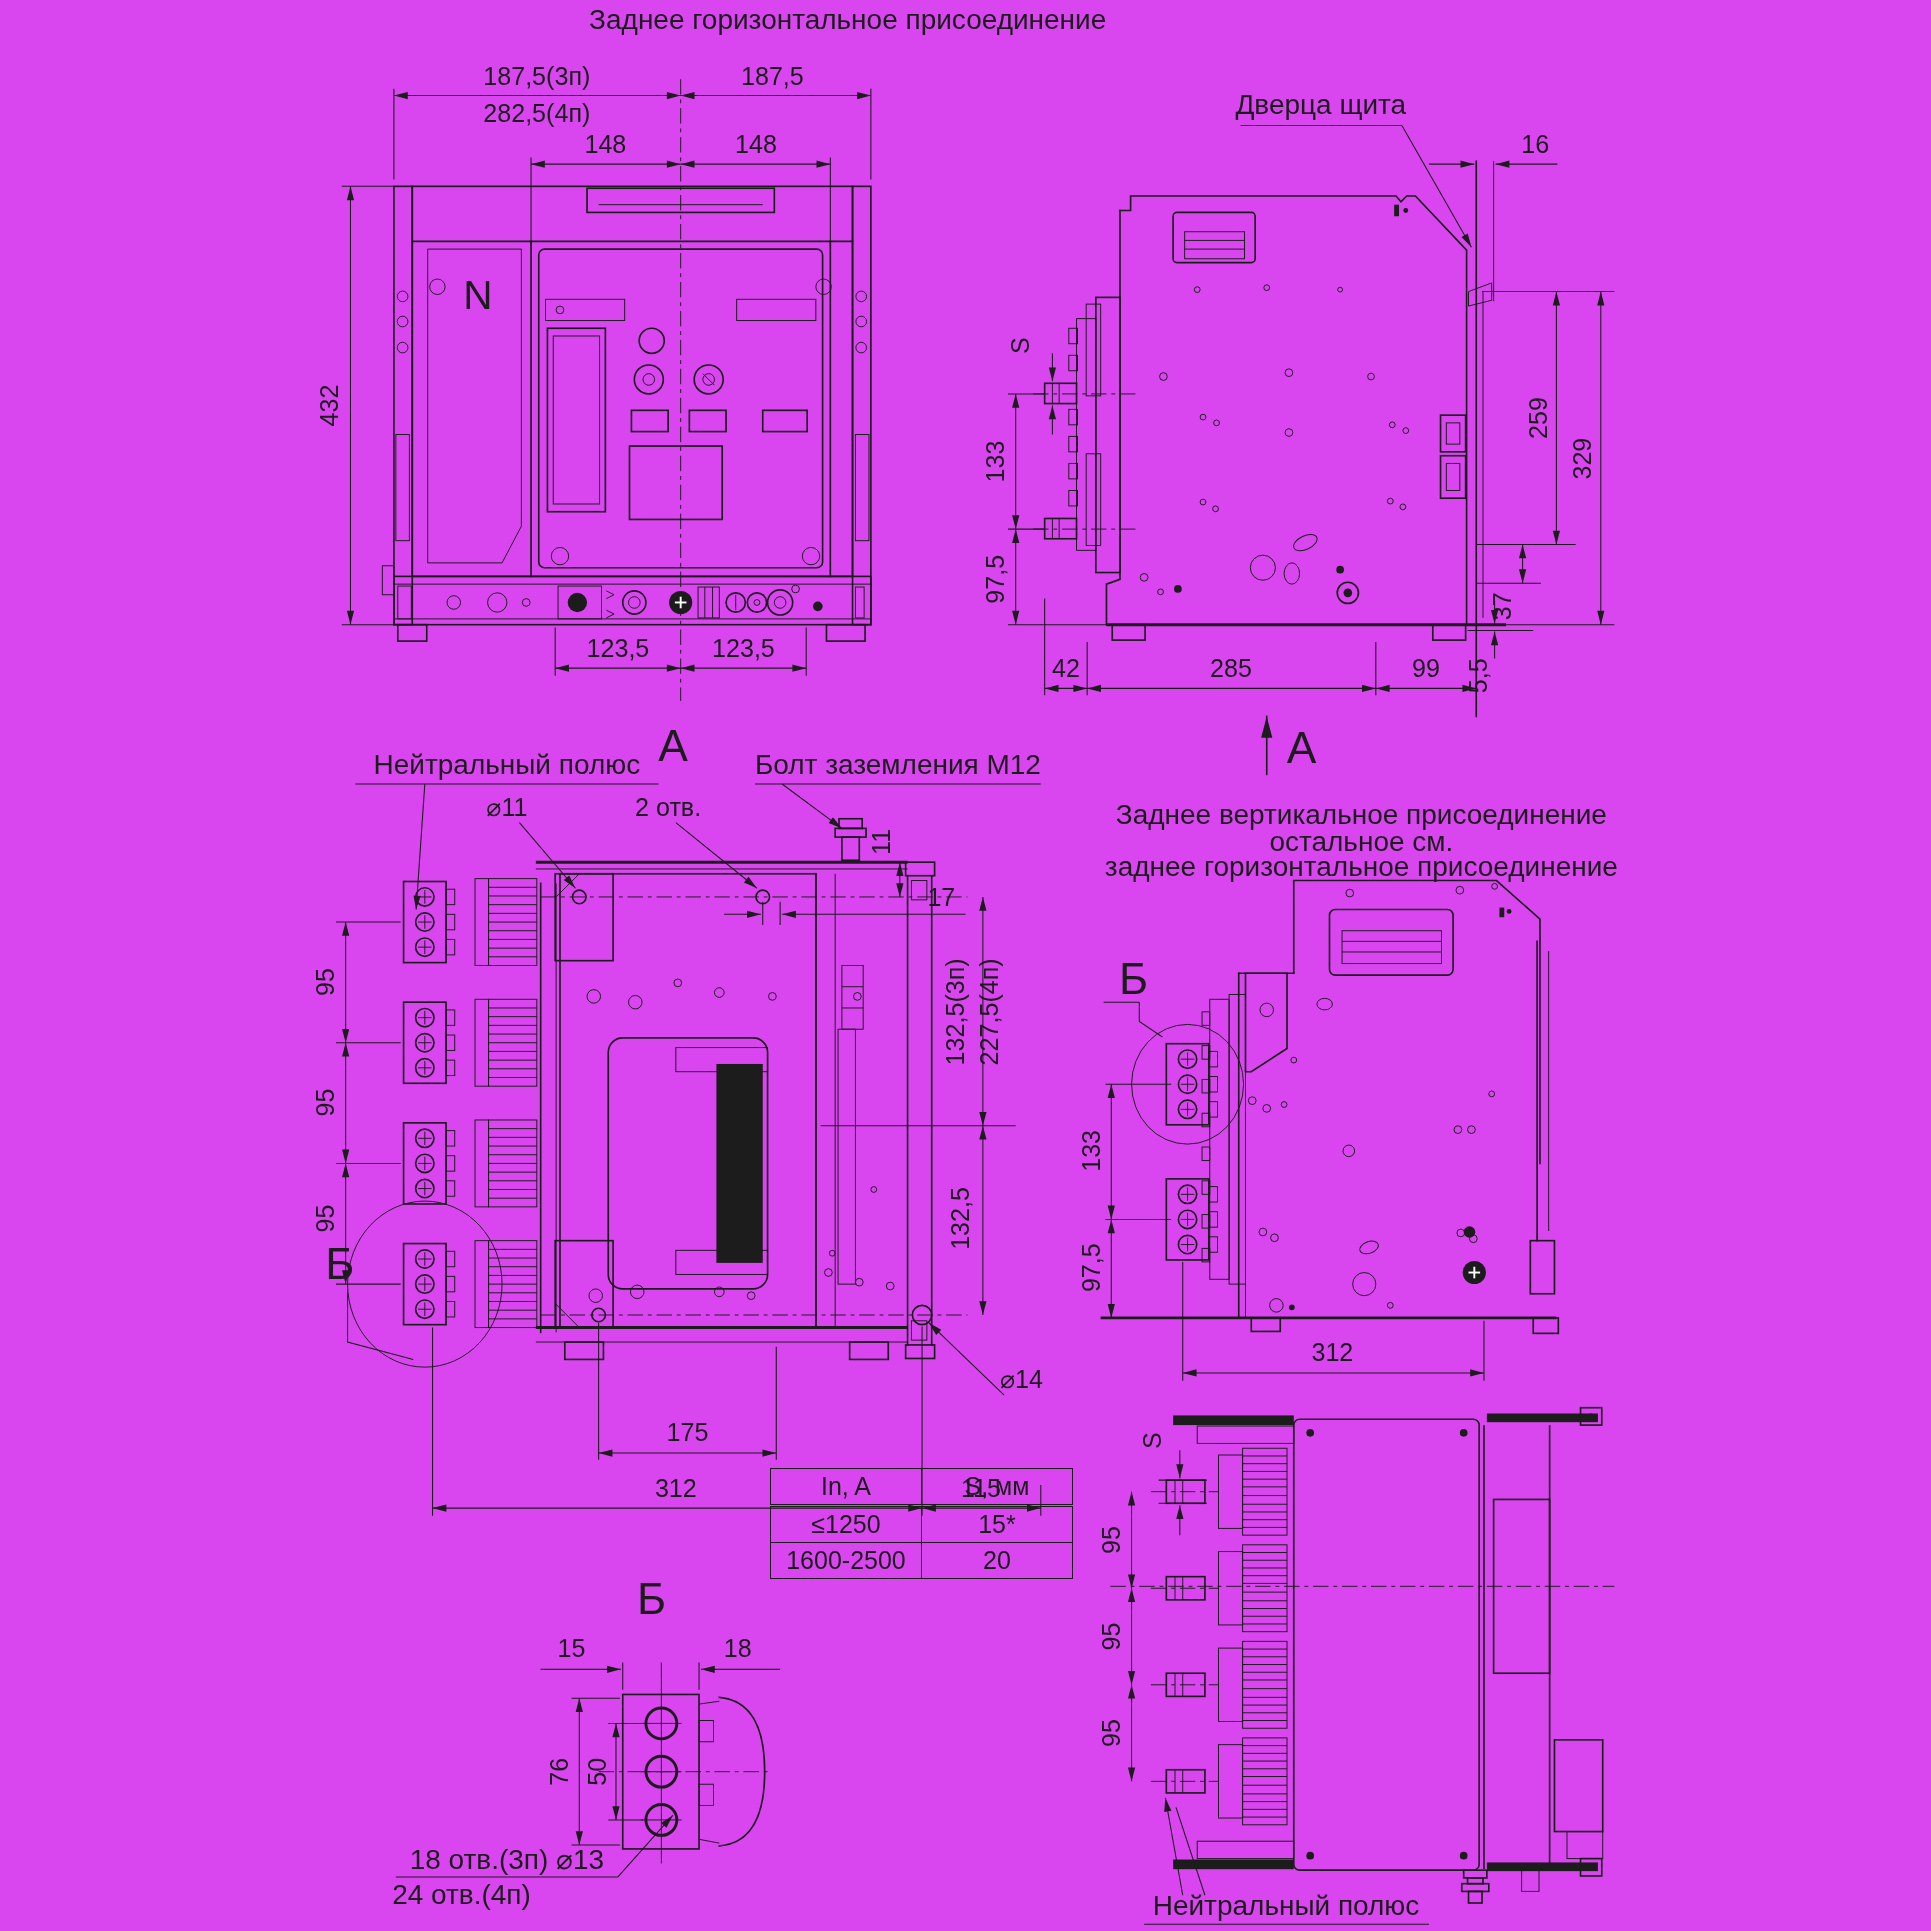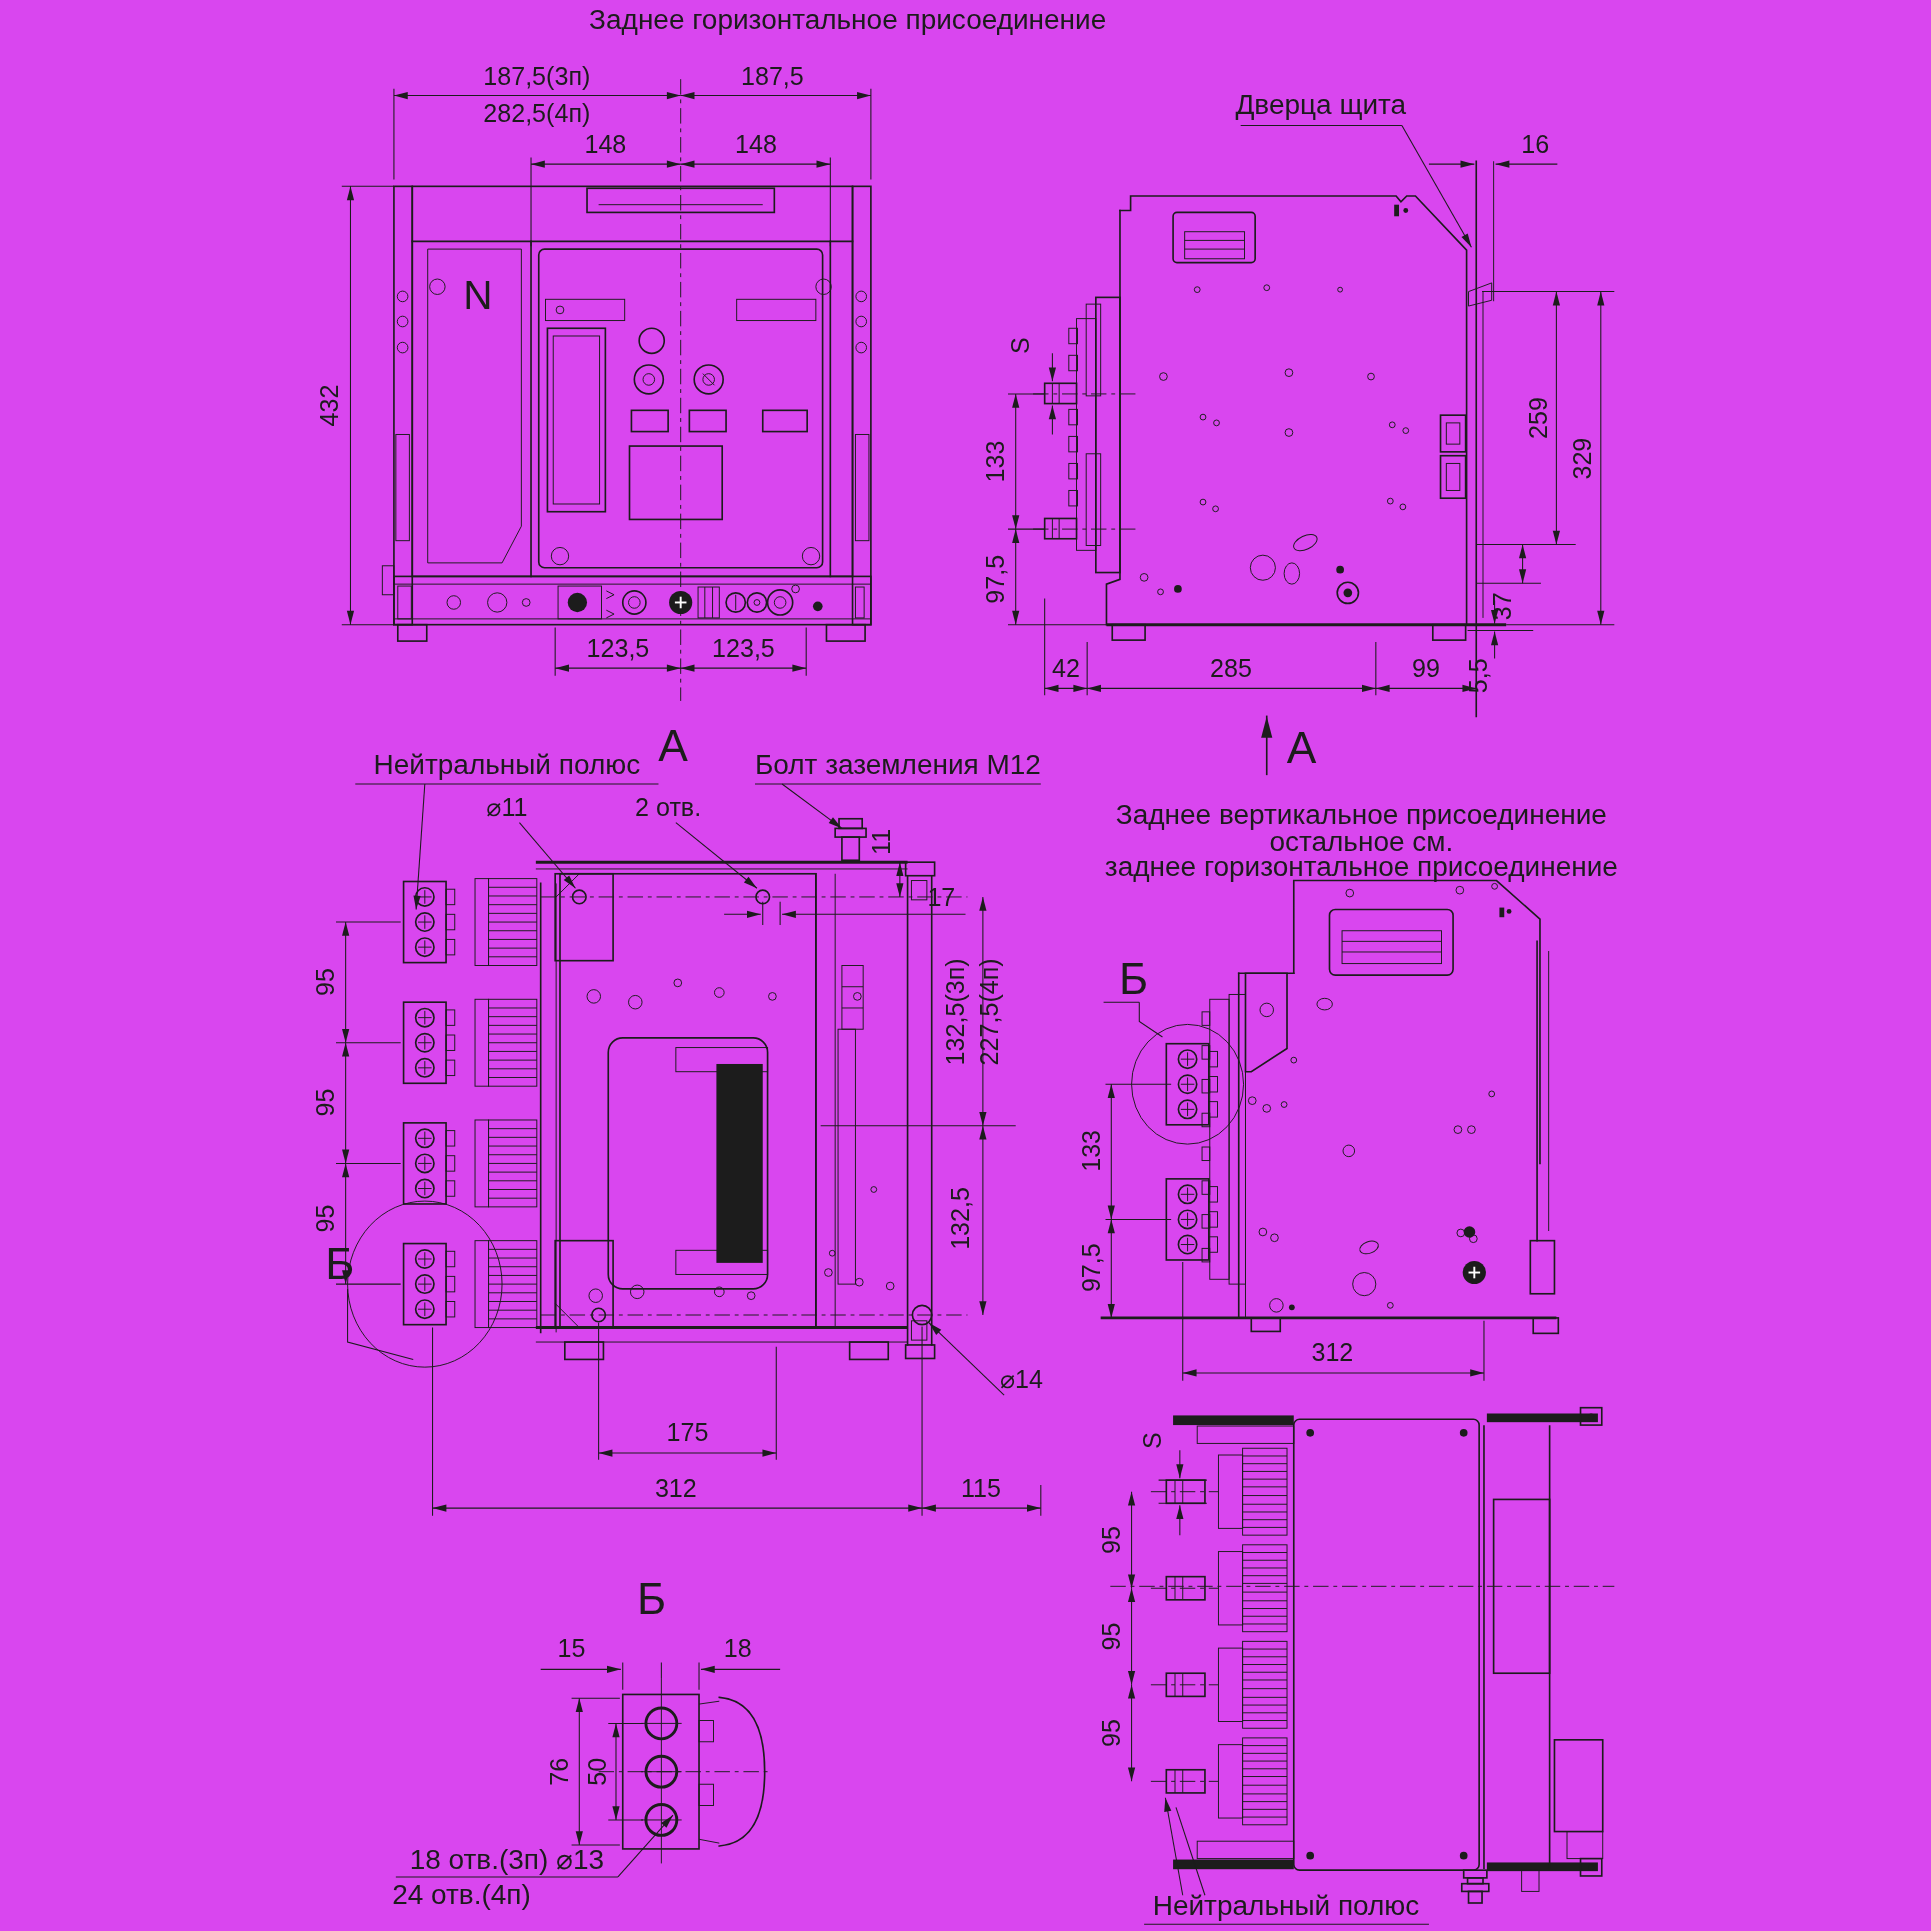--- a/index.html
+++ b/index.html
@@ -599,14 +599,30 @@
     <line x1="638" y1="1785" x2="638" y2="1885" class="dm" marker-start="url(#a)" marker-end="url(#a)"></line>
     <text transform="rotate(-90 628 1835)" x="628" y="1835" class="dim">50</text>
 
     <text x="525" y="1936" class="ttl">18 отв.(3п) ⌀13</text>
     <line x1="410" y1="1944" x2="640" y2="1944" class="dm"></line>
     <line x1="640" y1="1944" x2="697" y2="1880" class="dm" marker-end="url(#a)"></line>
     <text x="478" y="1972" class="ttl">24 отв.(4п)</text>
   </g>
 </svg>
 
+<table id="dim-table">
+  <tbody>
+        <tr>
+    <th>In, A</th>
+    <th>S, мм</th>
+  </tr>
+  <tr>
+    <td>≤1250</td>
+    <td>15*</td>
+  </tr>
+  <tr>
+    <td>1600-2500</td>
+    <td>20</td>
+  </tr>
+</tbody>
+    </table>
 </div>
 
 
 </body></html>

